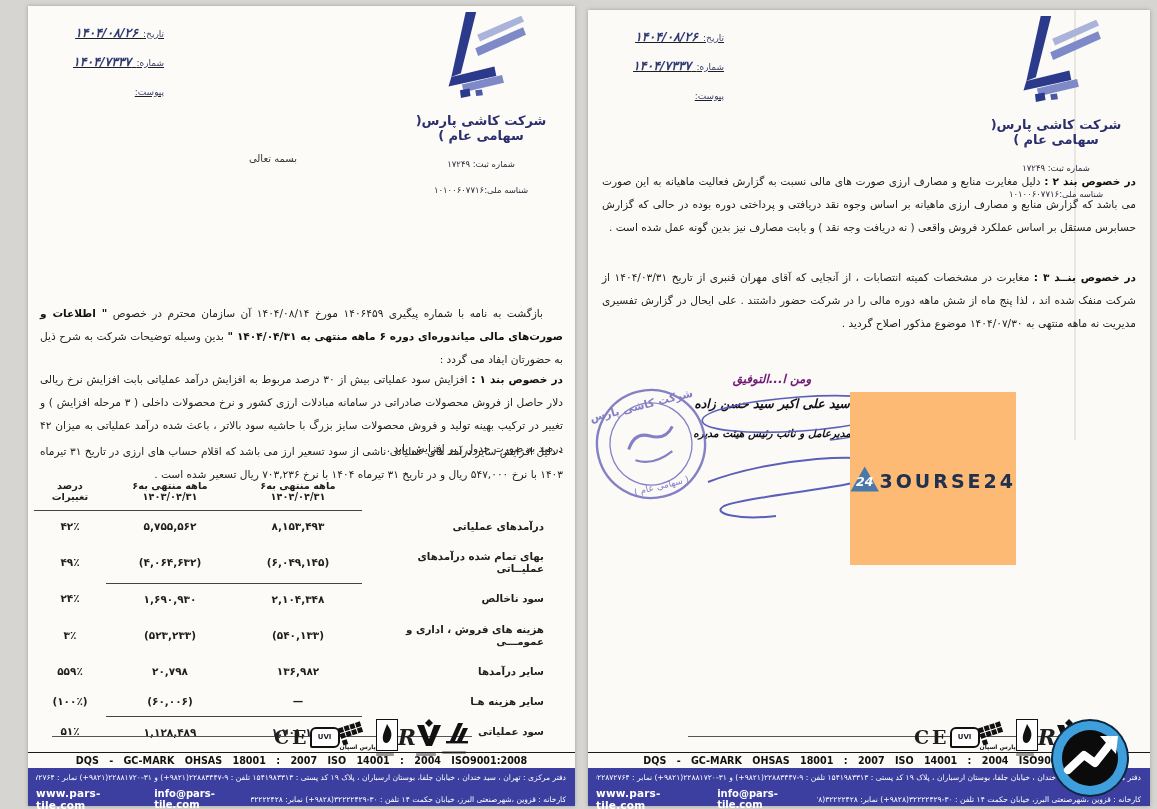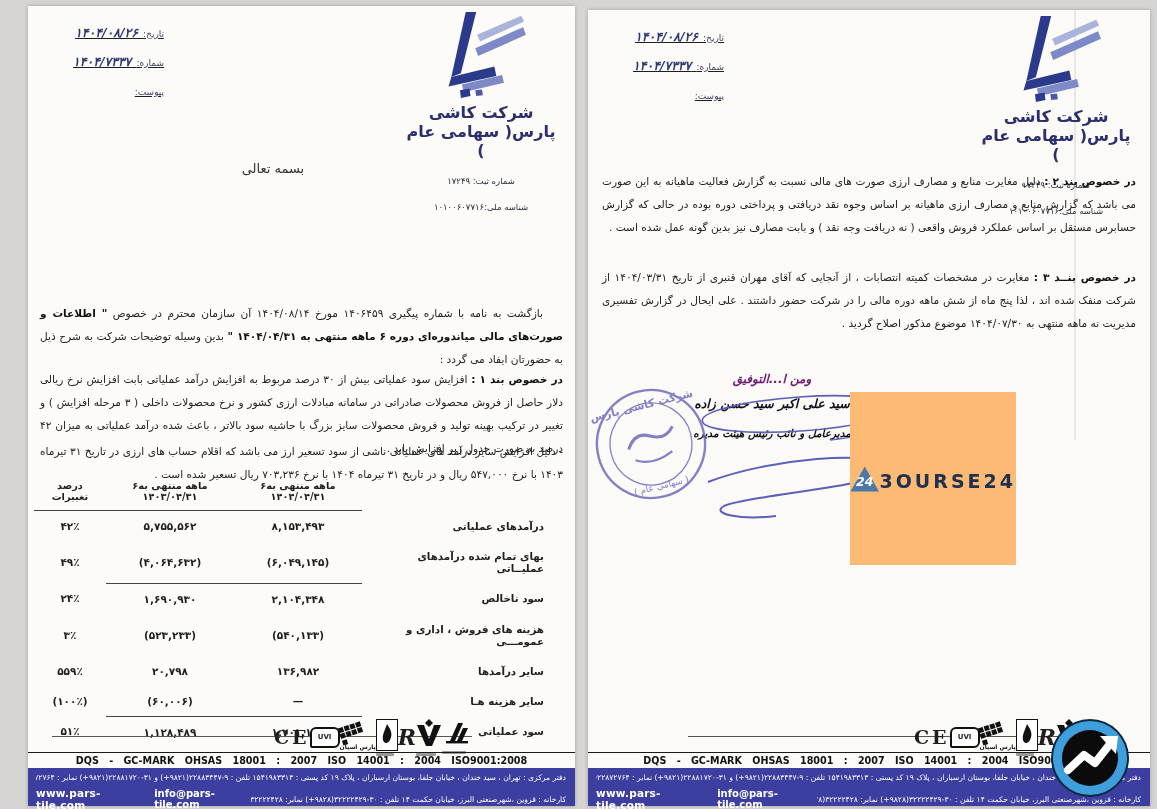--- a/index.html
+++ b/index.html
@@ -21,25 +21,25 @@
 
   
   .meta { position:absolute; top:16px; left:8px; width:128px; direction:rtl; text-align:right; }
   .meta .row { margin-bottom:10px;text-decoration:underline; }
   .meta .lab { font-size:9px; color:#3a3f66; }
   .meta .val { font-size:12.5px; font-weight:bold; font-style:italic; color:#2f3a72; letter-spacing:.5px; }
   .meta .attach { padding-left:18px; }
 
   .logoblk { position:absolute; top:4px; right:18px; width:152px; text-align:center; }
   .logoblk svg { display:block; margin:0 auto; }
-  .coname { font-size:16px; font-weight:bold; color:#2b2f6e; margin-top:5px; letter-spacing:-.3px; }
+  .coname { font-size:13px; font-weight:bold; color:#2b2f6e; margin-top:15px; letter-spacing:-.3px; }
   .coreg  { font-size:8.5px; color:#2c2c3a; margin-top:16px; direction:rtl; }
 
   
-  .besmeh { position:absolute; top:155px; left:165px; width:160px; text-align:center; font-size:13px; color:#333; }
+  .besmeh { position:absolute; top:147px; left:165px; width:160px; text-align:center; font-size:10px; color:#333; }
   .salut  { position:absolute; top:180px; right:12px; direction:rtl; text-align:right;
             font-style:italic; font-size:14.5px; line-height:40px; color:#101018; }
   .para   { position:absolute; left:12px; right:12px; direction:rtl; text-align:justify;
             font-size:10.6px; line-height:23px; color:#222; }
   .para b  { color:#111; }
   .indent { text-indent:20px; }
 
   
   .fin { position:absolute; top:470px; right:14px; left:6px; border-collapse:collapse; direction:rtl; }
   .fin th, .fin td { font-size:10.5px; font-weight:bold; padding:4px 6px; }

